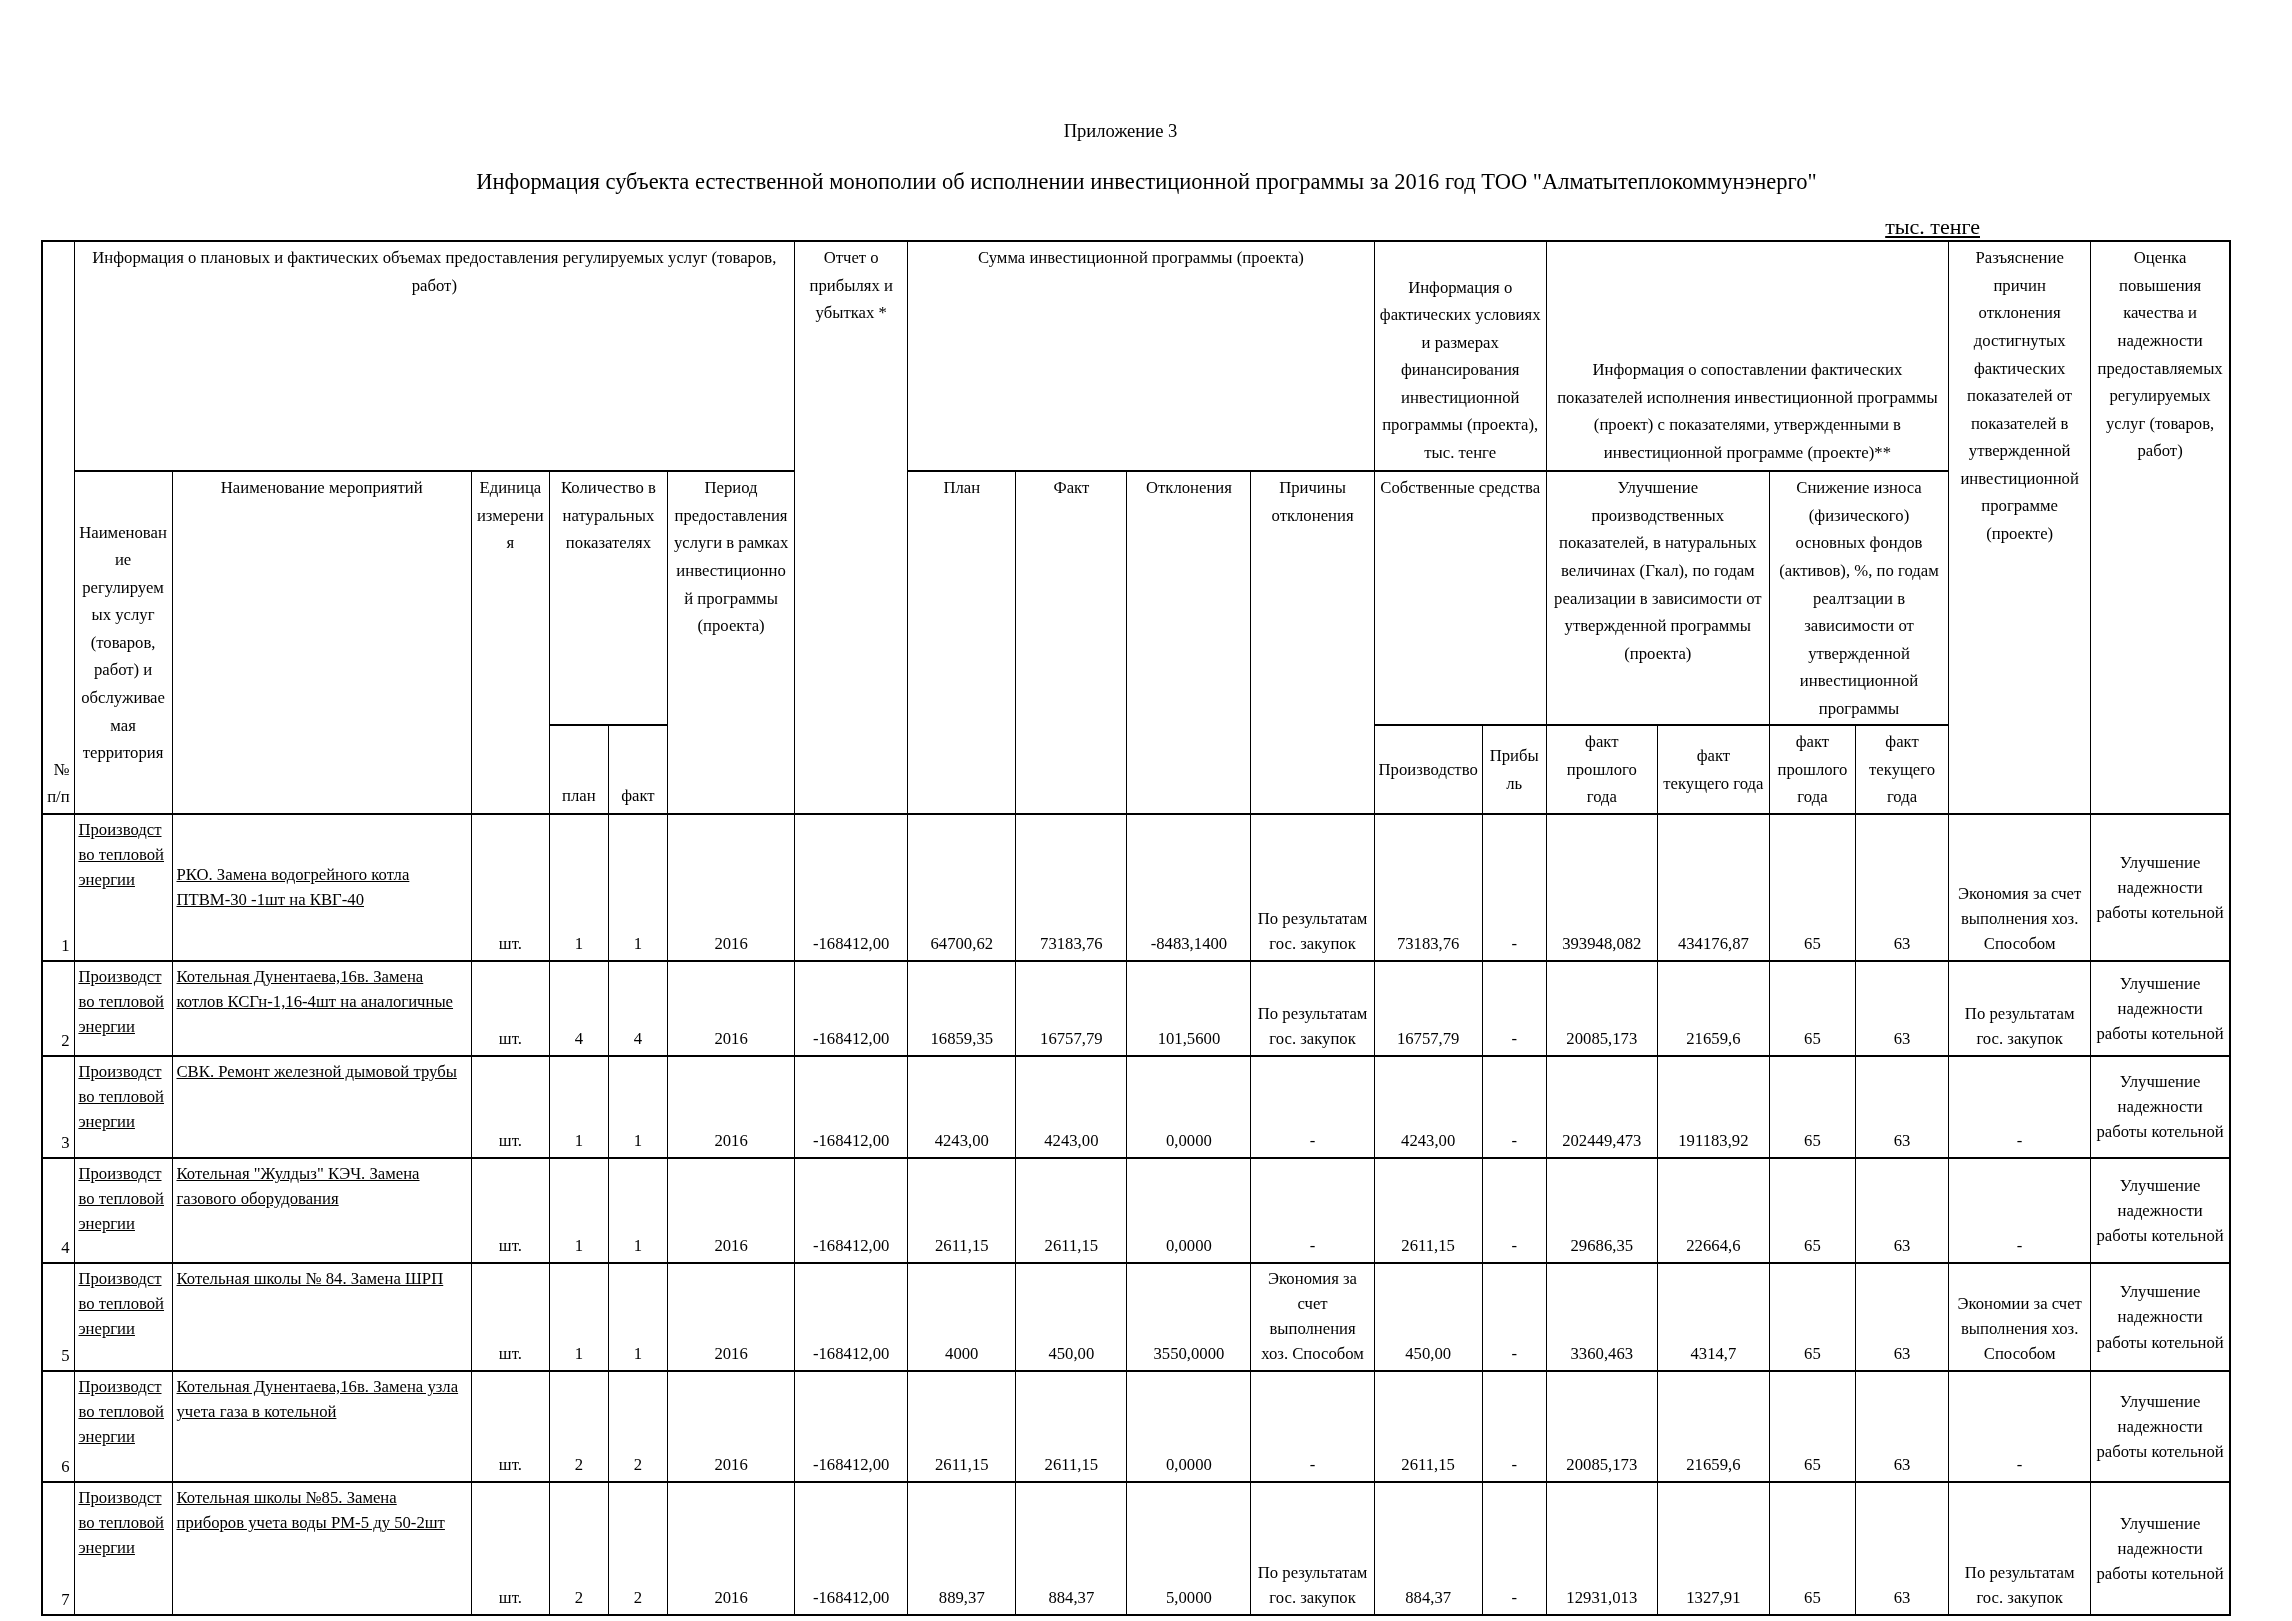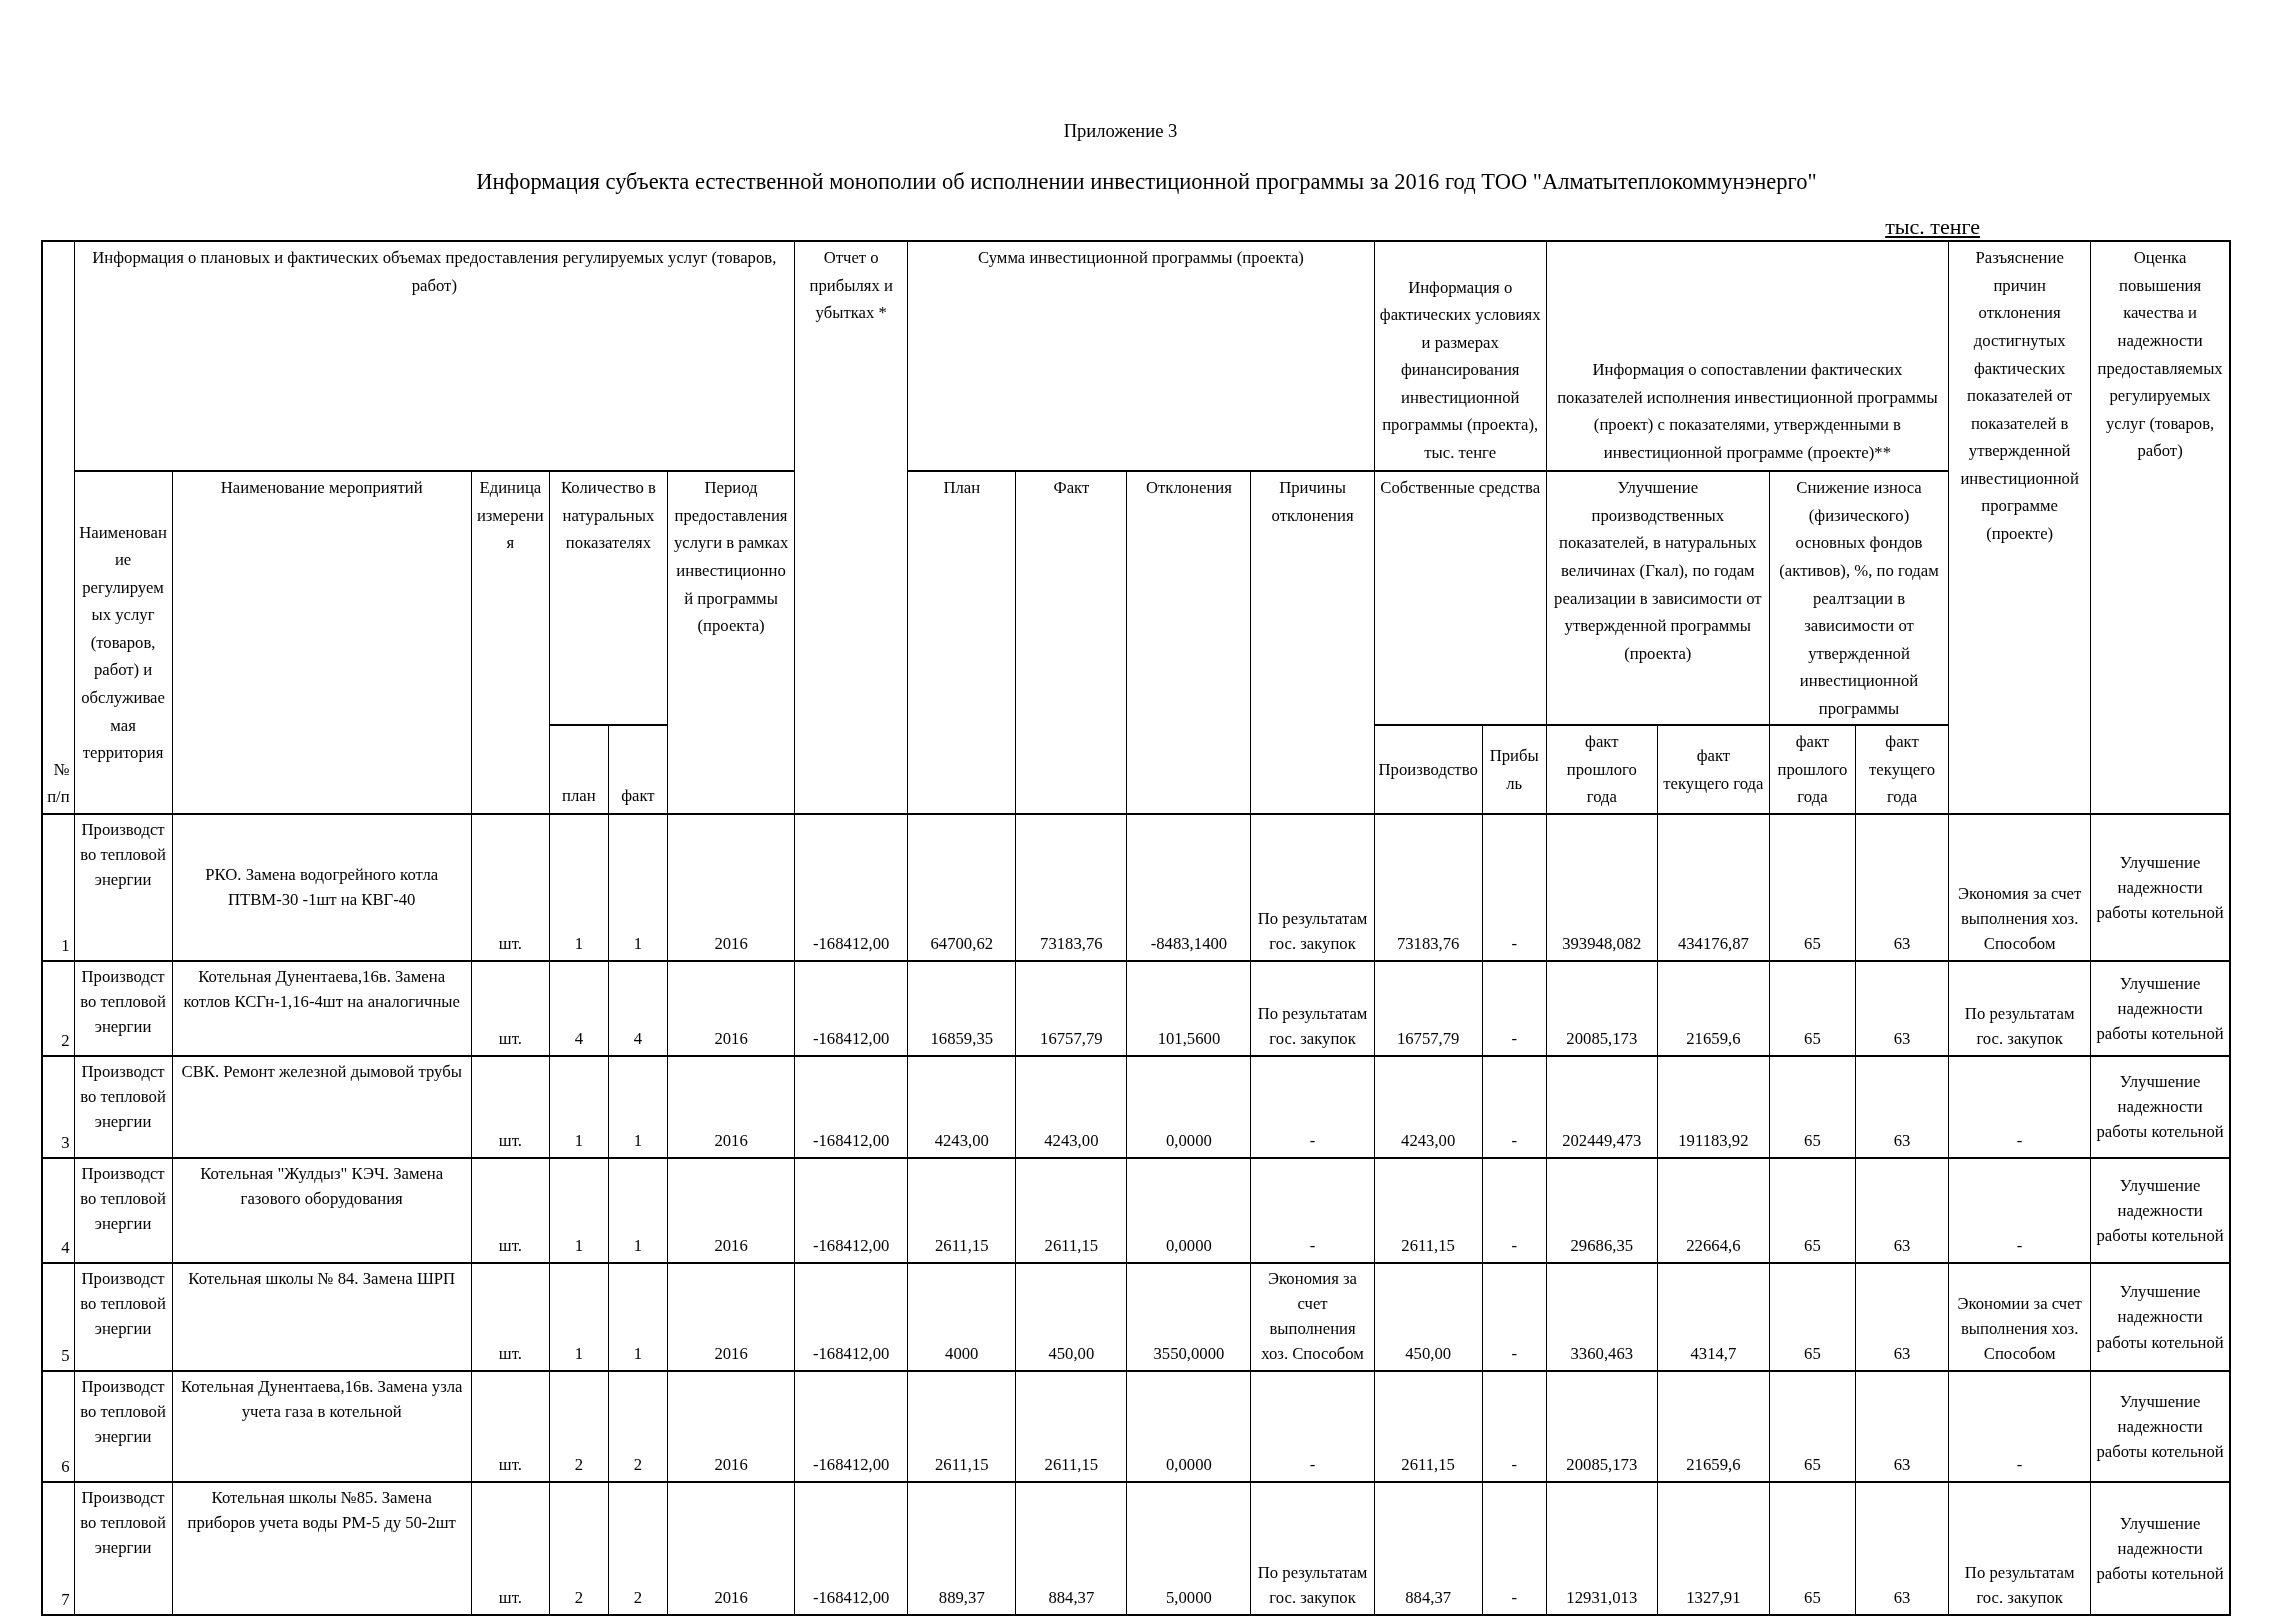--- a/index.html
+++ b/index.html
@@ -5,21 +5,21 @@
   html,body{margin:0;padding:0;background:#fff;color:#000;}
   body{width:2293px;height:1621px;font-family:"Liberation Serif","DejaVu Serif",serif;font-size:16.7px;}
   .appendix{margin-top:120px;padding-right:52px;text-align:center;font-size:18.6px;}
   .title{margin-top:27.4px;text-align:center;font-weight:normal;font-size:22.5px;}
   .units{margin-top:19px;padding-right:313px;text-align:right;font-size:22px;text-decoration:underline;}
   table{border-collapse:collapse;table-layout:fixed;margin-left:41px;width:2190px;border:2px solid #000;}
   td{border:1px solid #000;border-top-width:2px;border-bottom-width:2px;padding:2px 3.9px;
      overflow-wrap:break-word;word-break:break-word;vertical-align:top;}
   thead td{text-align:center;line-height:1.65;margin-left:27px;}
   tbody td{line-height:1.5;}
-  .tl{vertical-align:top;text-align:center;}
+  .tl{vertical-align:top;text-align:left;text-decoration:underline;}
   .bl{vertical-align:bottom;text-align:right;}
   .cb{vertical-align:bottom;text-align:center;padding-bottom:3.9px;}
   .cm{vertical-align:middle;text-align:center;}
   .ct{vertical-align:top;text-align:center;}
   .ra{height:230px;} .rb{height:243px;} .rc{height:78px;}
   .r1{height:147px;} .r2{height:95px;} .r3{height:102px;} .r4{height:105px;}
   .r5{height:108px;} .r6{height:111px;} .r7{height:133px;}
 </style>
 </head>
 <body>

